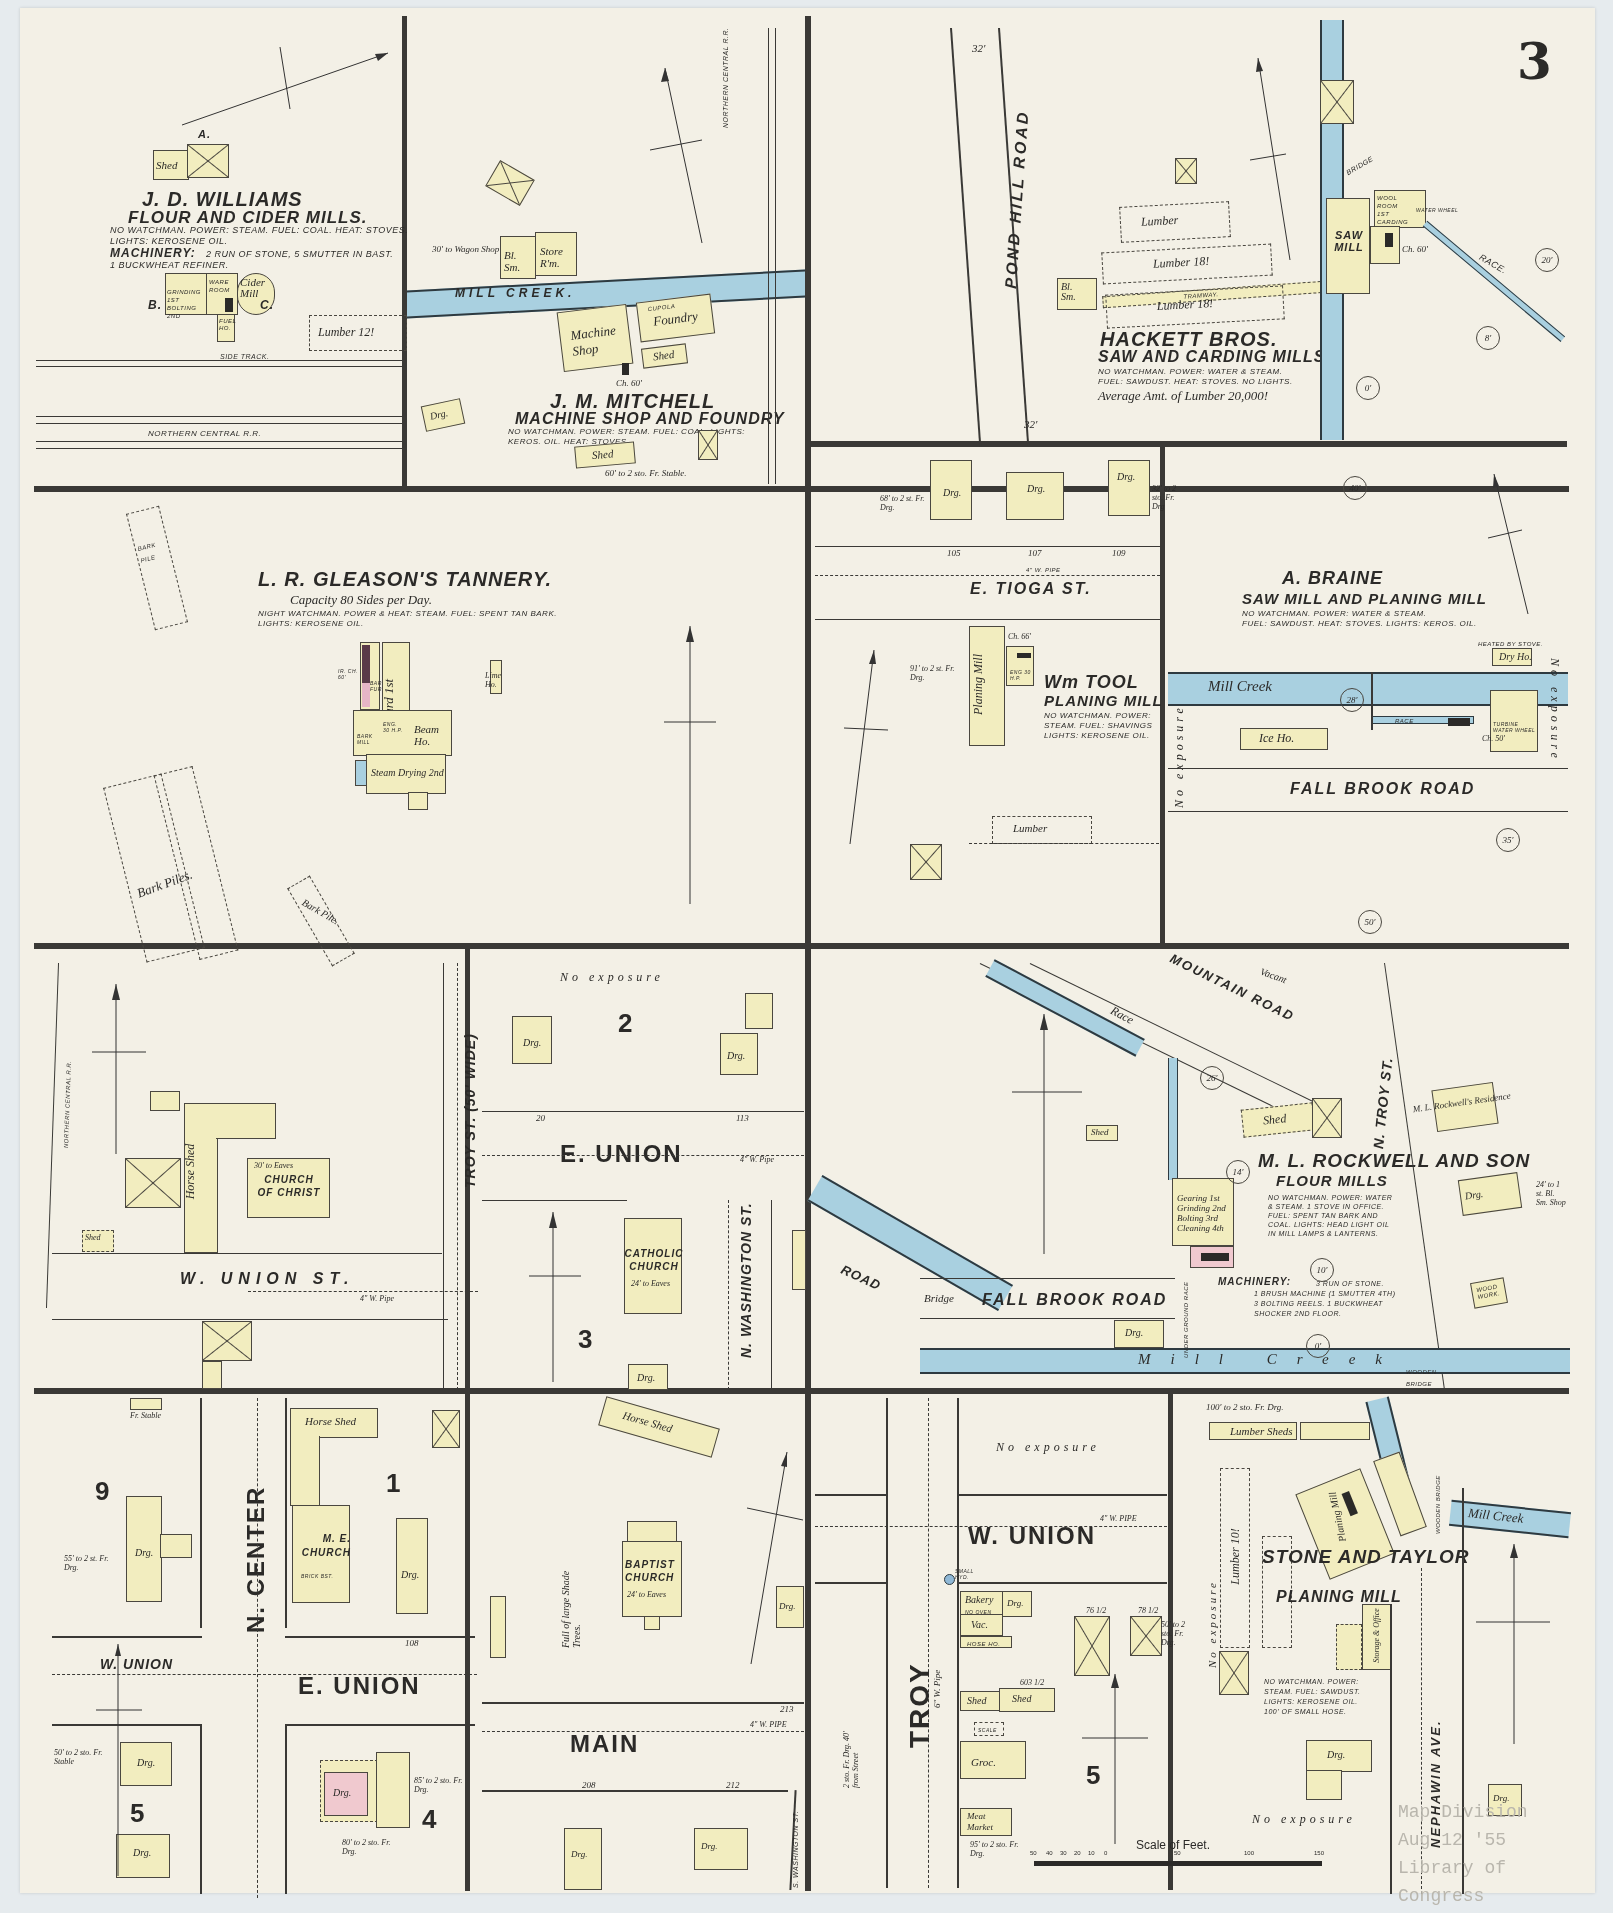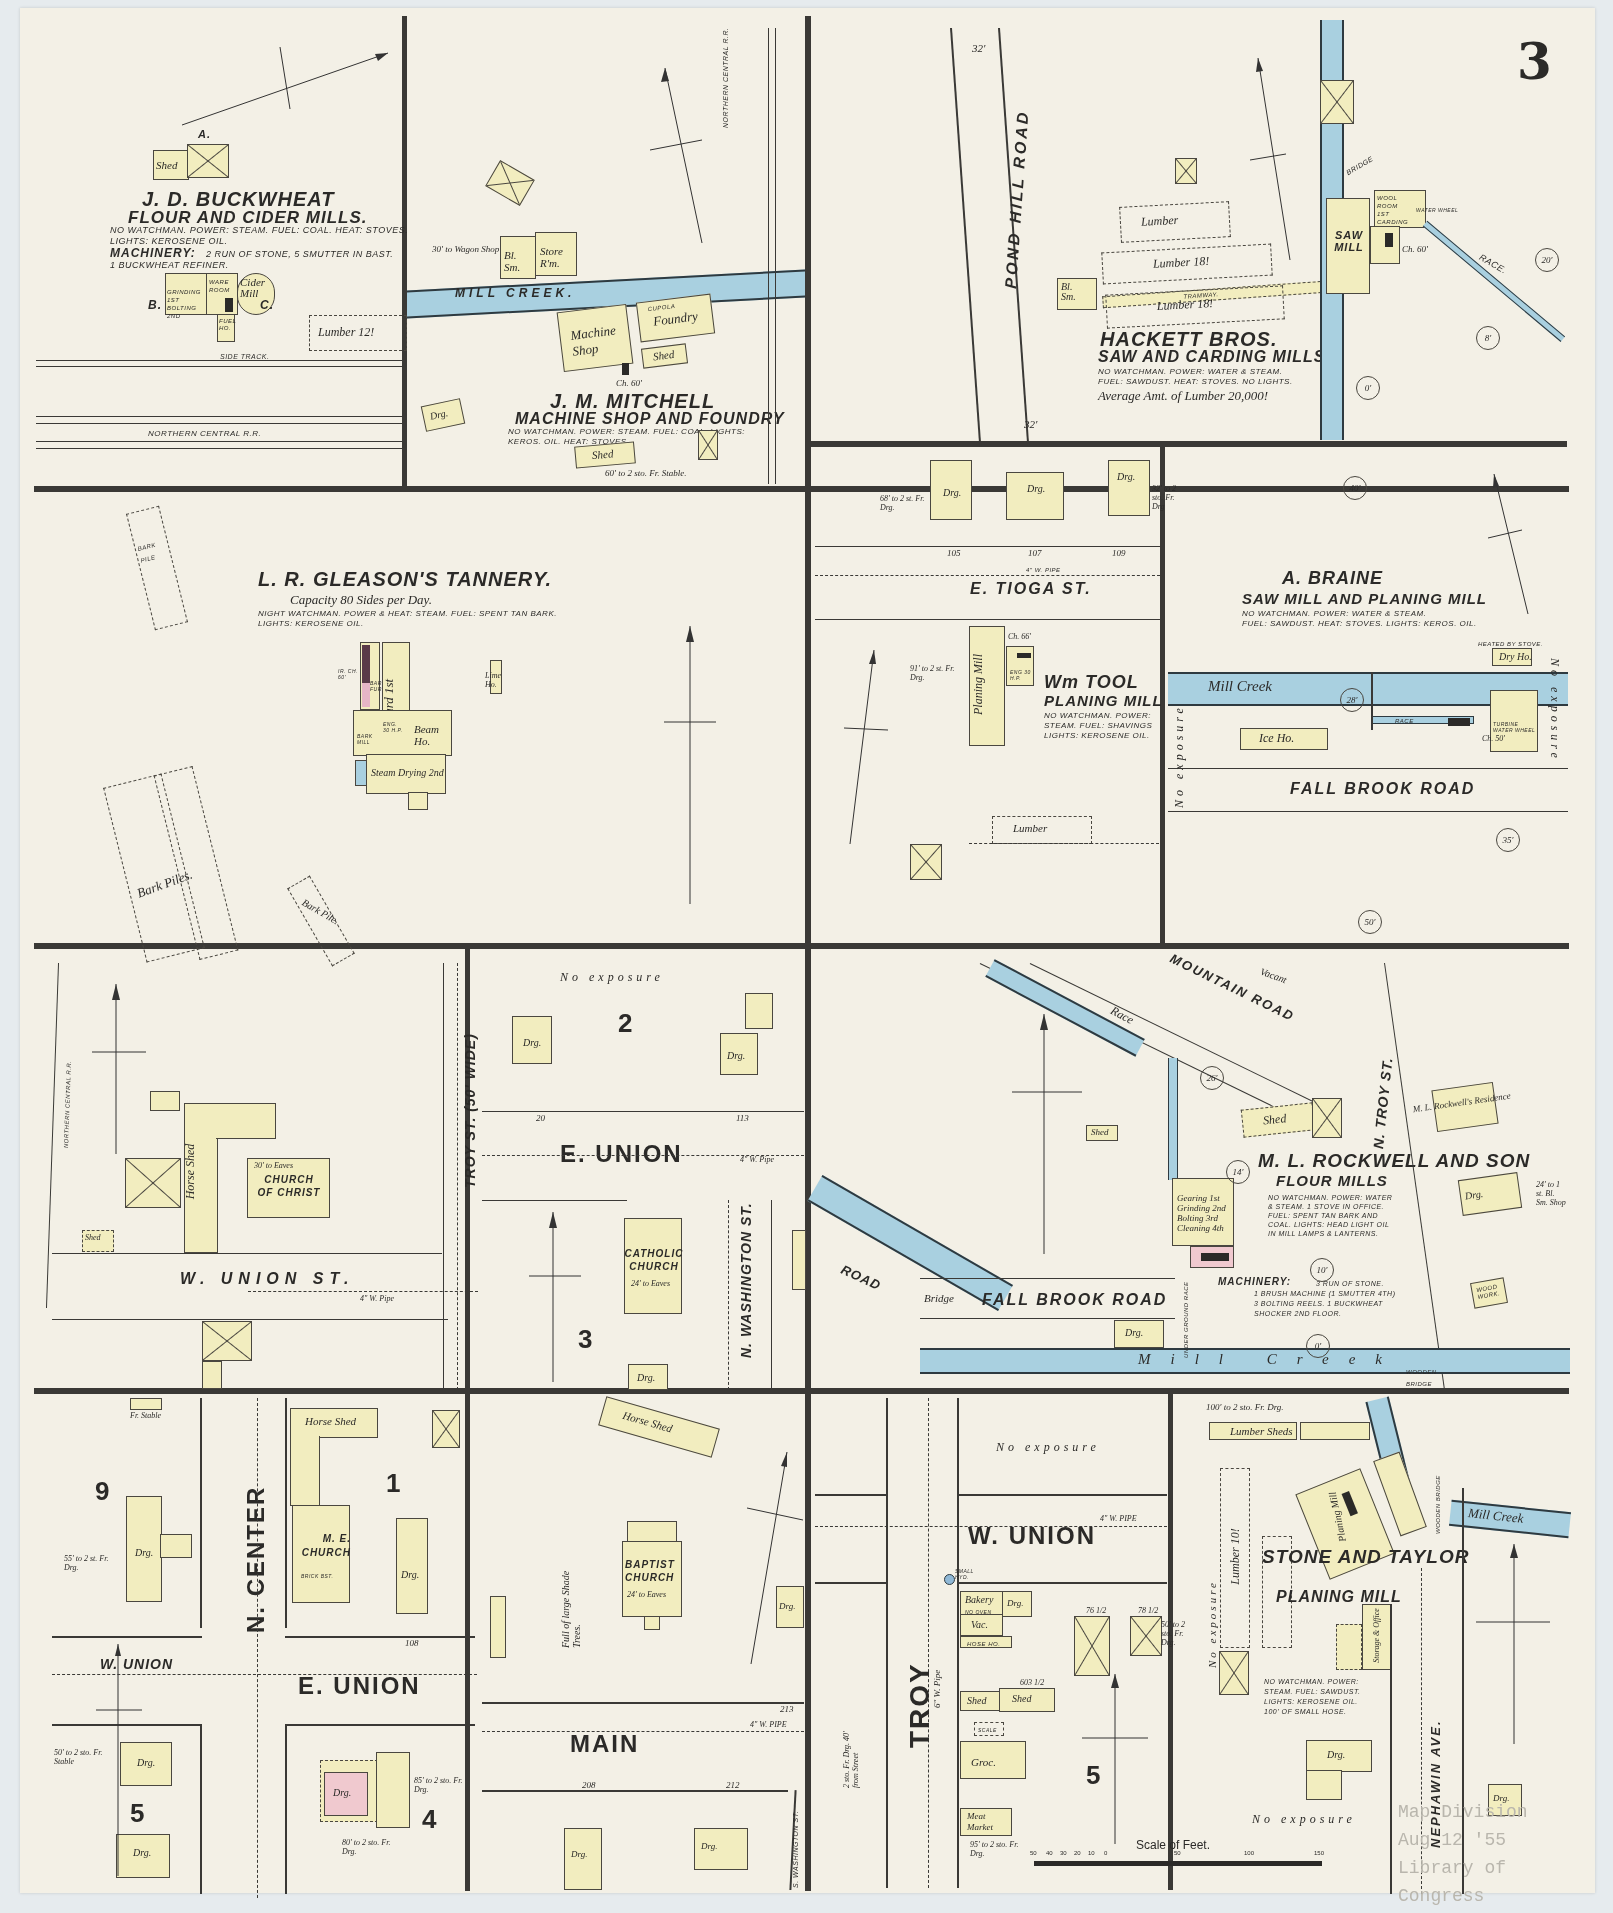--- a/index.html
+++ b/index.html
@@ -42,21 +42,21 @@
   <div class="vline" style="left:1148px;top:1382px;width:5px;height:500px;"></div>
   <div class="hline" style="left:787px;top:433px;width:760px;height:6px;"></div>
 
   <div class="lbl" style="left:1497px;top:24px;font-family:'DejaVu Serif',serif;font-weight:bold;font-size:50px;">3</div>
 
   <div class="bld" style="left:133px;top:142px;width:36px;height:30px;">
       <span class="lbl ital" style="left:2px;top:8px;font-size:11px;">Shed</span>
     </div>
   <div class="bld xbox" style="left:167px;top:136px;width:42px;height:34px;"></div>
   <div class="lbl caps" style="left:178px;top:120px;font-size:11px;">A.</div>
-  <div class="lbl caps" style="left:122px;top:180px;font-size:20px;">J. D. BUCKWHEAT</div>
+  <div class="lbl caps" style="left:122px;top:180px;font-size:20px;">J. D. WILLIAMS</div>
   <div class="lbl caps" style="left:108px;top:200px;font-size:17px;">FLOUR AND CIDER MILLS.</div>
   <div class="lbl small" style="left:90px;top:216px;">NO WATCHMAN. POWER: STEAM. FUEL: COAL. HEAT: STOVES.</div>
   <div class="lbl small" style="left:90px;top:227px;">LIGHTS: KEROSENE OIL.</div>
   <div class="lbl caps" style="left:90px;top:238px;font-size:12px;">MACHINERY:</div>
   <div class="lbl small" style="left:186px;top:240px;">2 RUN OF STONE, 5 SMUTTER IN BAST.</div>
   <div class="lbl small" style="left:90px;top:251px;">1 BUCKWHEAT REFINER.</div>
   <div class="bld" style="left:145px;top:265px;width:42px;height:42px;">
       <span class="lbl small" style="left:1px;top:14px;font-size:6px;white-space:normal;width:40px;line-height:8px;">GRINDING 1ST BOLTING 2ND</span>
     </div>
   <div class="bld" style="left:186px;top:265px;width:32px;height:42px;">

